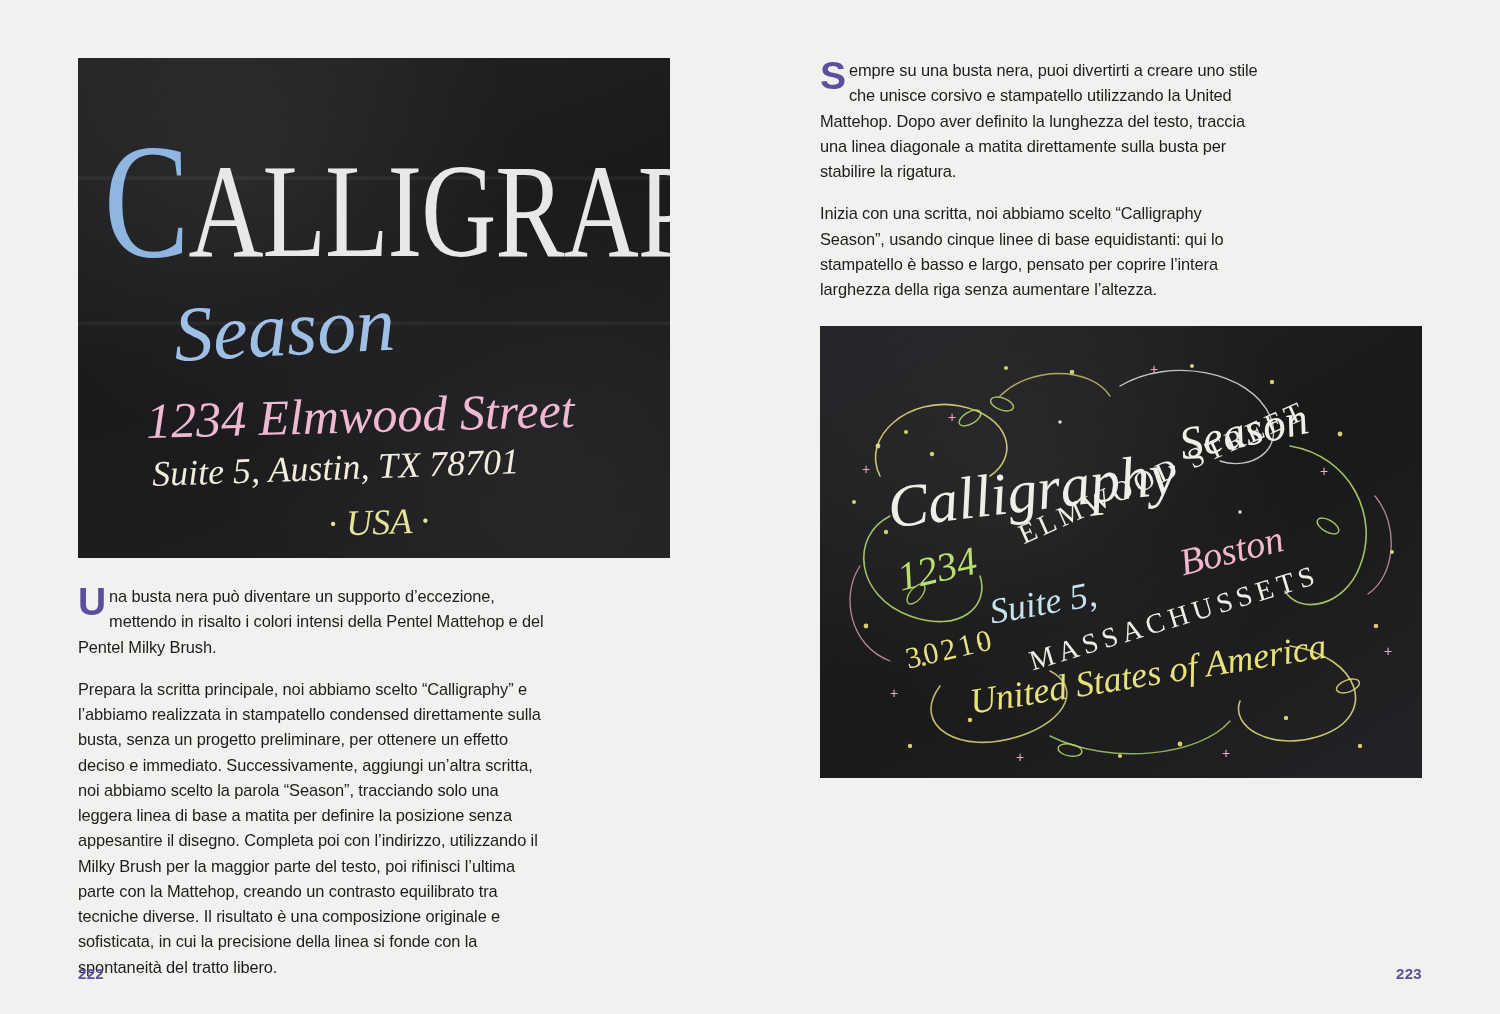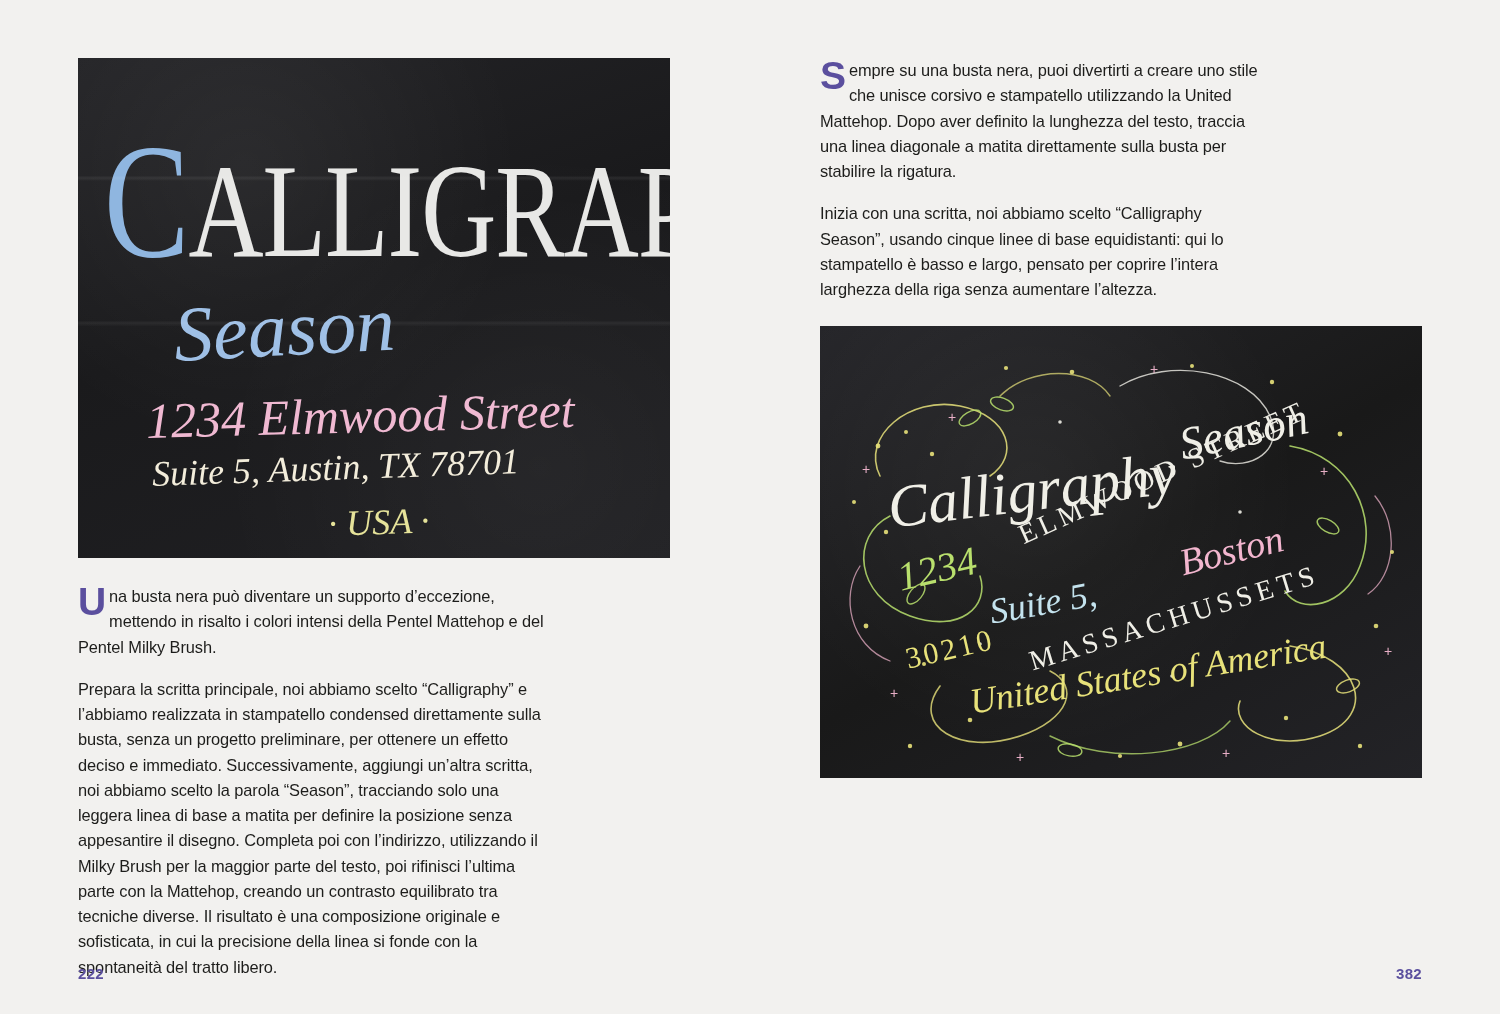--- a/index.html
+++ b/index.html
@@ -346,16 +346,16 @@
         <div class="card-ink ci-1234">1234</div>
         <div class="card-ink ci-elm">ELMWOOD STREET</div>
         <div class="card-ink ci-suite">Suite 5,</div>
         <div class="card-ink ci-boston">Boston</div>
         <div class="card-ink ci-zip">30210</div>
         <div class="card-ink ci-mass">MASSACHUSSETS</div>
         <div class="card-ink ci-united">United States of America</div>
       </div>
 
     </div>
-    <div class="folio folio-right">382</div>
+    <div class="folio folio-right">223</div>
   </div>
 
 </div>
 
 </body></html>

